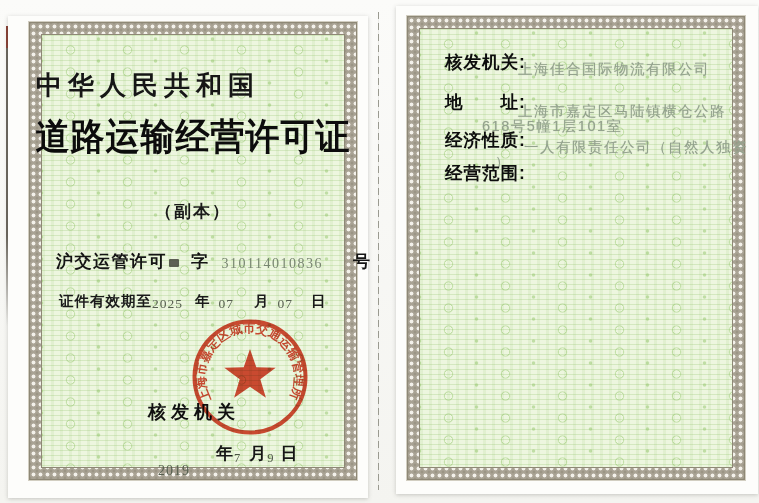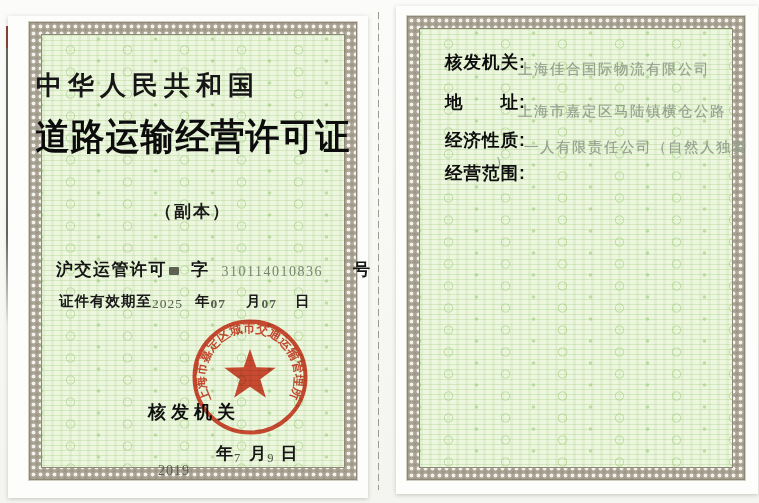--- a/index.html
+++ b/index.html
@@ -30,35 +30,35 @@
     background-position:0 4px,28px 15px,0 0,0 0;}
 
   
   .country{position:absolute;left:28px;right:18px;top:52px;text-align:left;
     font-family:"Liberation Serif",serif;font-weight:bold;font-size:26px;letter-spacing:6px;color:#161616;}
   .main-title{position:absolute;left:24px;right:14px;top:98px;text-align:center;
     font-weight:900;font-size:34px;letter-spacing:1px;color:#0c0c0c;transform:scaleY(1.08);}
   .copy-type{position:absolute;left:28px;right:18px;top:184px;text-align:center;
     font-family:"Liberation Serif",serif;font-weight:bold;font-size:17px;letter-spacing:2px;color:#1a1a1a;}
 
-  .permit-line{position:absolute;left:48px;top:242px;font-size:17px;font-weight:bold;color:#141414;
+  .permit-line{position:absolute;left:48px;top:234px;font-size:17px;font-weight:bold;color:#141414;
     letter-spacing:1.5px;white-space:nowrap;}
   .ink-smudge{display:inline-block;width:10px;height:8px;background:#3a3932;border-radius:1px;
     margin-left:2px;vertical-align:middle;opacity:.8;}
   .zi{margin-left:12px;}
   .permit-number{font-family:"Liberation Serif",serif;font-weight:normal;font-size:14px;color:#77856f;
     letter-spacing:1.5px;margin-left:12px;position:relative;top:1px;}
   .hao{margin-left:30px;}
 
   .validity-line{position:absolute;left:51px;top:276px;font-size:14.5px;font-weight:bold;color:#1a1a1a;
     letter-spacing:1px;white-space:nowrap;}
   .typed{font-family:"Liberation Serif",serif;font-weight:normal;font-size:13.5px;color:#565f4f;
     letter-spacing:1px;position:relative;top:2px;}
   .validity-line .u1{margin-left:12px;} .validity-line .u2{margin-left:20px;} .validity-line .u3{margin-left:18px;}
-  .validity-line .n{margin-left:0;font-weight:bold;}
+  .validity-line .n{margin-left:8px;}
 
   .issuer{position:absolute;left:140px;top:384px;width:200px;text-align:left;
     font-size:18px;font-weight:bold;letter-spacing:5px;color:#101010;}
   .issue-date{position:absolute;left:150px;top:426px;font-size:17px;font-weight:bold;color:#161616;white-space:nowrap;}
   .issue-date .typed{font-size:14px;top:16px;}
   .issue-date .u{margin-left:26px;} .issue-date .u2{margin-left:9px;} .issue-date .u3{margin-left:7px;}
   .issue-date .small{font-family:"Liberation Serif",serif;font-weight:normal;font-size:12.5px;color:#4c5446;
     position:relative;top:3px;margin-left:1px;}
 
   .seal{position:absolute;left:178px;top:297px;width:128px;height:128px;opacity:.92;
@@ -122,20 +122,21 @@
   <div class="sheet sheet-right">
     <div class="frame frame-right">
       <div class="green"></div>
     </div>
 
     <div class="field-label" style="left:49px;top:44px;">核发机关:</div>
     <div class="field-value" style="left:122px;top:54px;">上海佳合国际物流有限公司</div>
 
     <div class="field-label" style="left:49px;top:84px;">地　　址:</div>
     <div class="field-value" style="left:122px;top:96px;">上海市嘉定区马陆镇横仓公路</div>
+    <div class="field-value" style="left:86px;top:111px;">618号5幢1层101室</div>
 
     <div class="field-label" style="left:49px;top:122px;">经济性质:</div>
     <div class="field-value" style="left:128px;top:132px;">一人有限责任公司（自然人独资</div>
     <div class="field-value" style="left:99px;top:147px;">）</div>
 
     <div class="field-label" style="left:49px;top:155px;">经营范围:</div>
   </div>
 
 </div>
 

